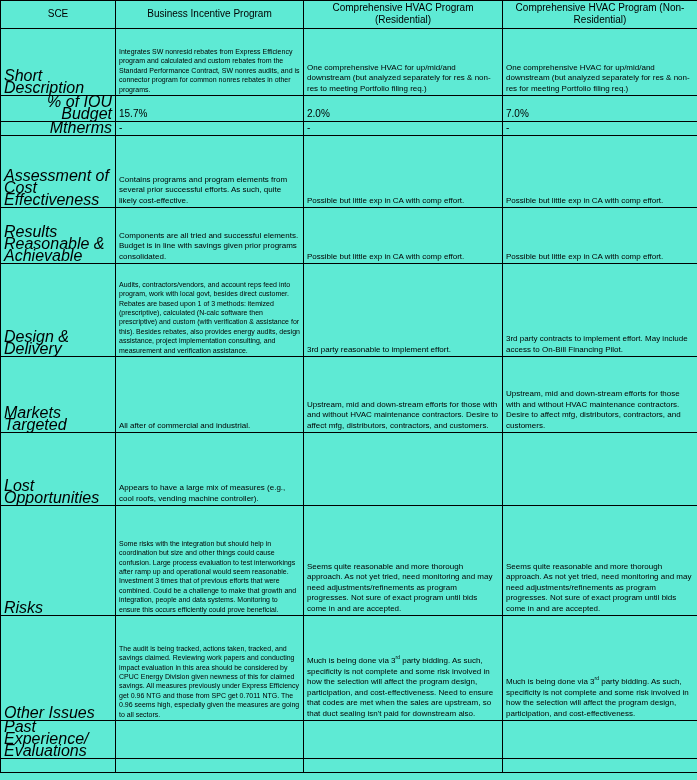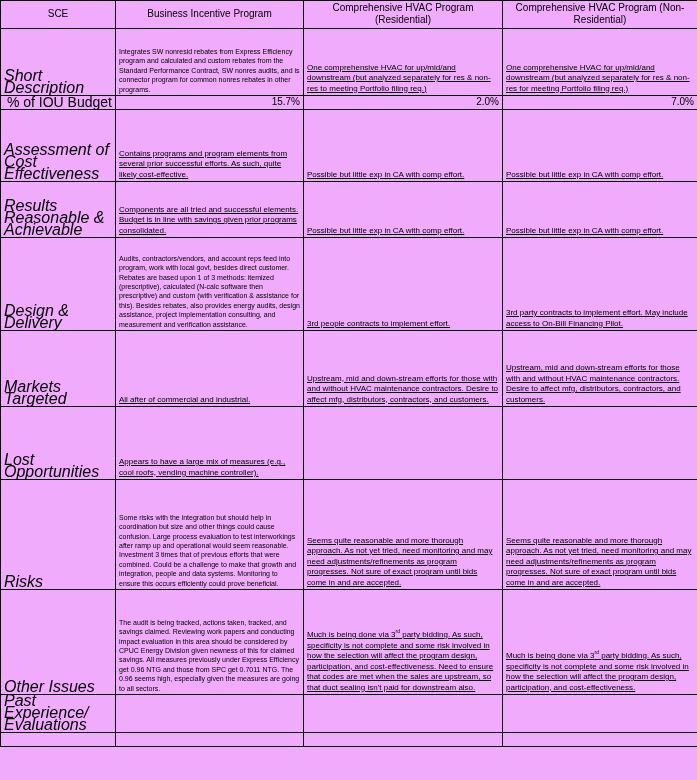--- a/index.html
+++ b/index.html
@@ -1,39 +1,39 @@
 <!DOCTYPE html>
 <html><head>
 <meta charset="utf-8">
 <style>
   html,body { margin:0; padding:0; background:#ffffff; }
   #page {
-    width:697px; height:780px; overflow:hidden; background:#f0abfc;
+    width:697px; height:780px; overflow:hidden; background:#5eead4;
     font-family:"Liberation Sans", sans-serif; color:#000000; position:relative;
   }
   table.matrix {
     border-collapse:collapse; table-layout:fixed; width:697px;
   }
   table.matrix td {
     border:1px solid #000000;
     vertical-align:bottom;
     padding:0 3px 1px 3px;
     overflow:hidden;
     word-wrap:break-word;
   }
   
   tr.hdr td { vertical-align:middle; text-align:center; font-size:10px; line-height:12px; }
   
   td.lab { text-align:left; font-size:16px; line-height:12px;font-style:italic; }
-  td.lab-r { text-align:right; font-size:14px; line-height:12px; }
+  td.lab-r { text-align:right; font-size:16px; line-height:12px;font-style:italic; }
   
-  td.num { text-align:right; font-size:10px; line-height:12px; }
+  td.num { font-size:10px; line-height:12px; }
   
   td.t7 { font-size:7px;  line-height:9.4px;  text-align:left; }
-  td.t8 { font-size:8px;  line-height:10.5px; text-align:left;text-decoration:underline; }
+  td.t8 { font-size:8px;  line-height:10.5px; text-align:left; }
   sup.small { font-size:5px; vertical-align:super; line-height:0; }
 </style>
 </head>
 <body>
 
 <div id="page">
   <table class="matrix">
     <colgroup>
       <col style="width:115px">
       <col style="width:188px">
@@ -55,39 +55,45 @@
       <td class="t8">One comprehensive HVAC for up/mid/and downstream (but analyzed separately for res &amp; non-res to meeting Portfolio filing req.)</td>
       <td class="t8">One comprehensive HVAC for up/mid/and downstream (but analyzed separately for res &amp; non-res for meeting Portfolio filing req.)</td>
     </tr>
 
     <tr style="height:13px">
       <td class="lab-r">% of IOU Budget</td>
       <td class="num">15.7%</td>
       <td class="num">2.0%</td>
       <td class="num">7.0%</td>
     </tr>
+    <tr style="height:13px">
+      <td class="lab-r">Mtherms</td>
+      <td class="num">-</td>
+      <td class="num">-</td>
+      <td class="num">-</td>
+    </tr>
 
     <tr style="height:72px">
       <td class="lab">Assessment of Cost Effectiveness</td>
       <td class="t8">Contains programs and program elements from several prior successful efforts.  As such, quite likely cost-effective.</td>
       <td class="t8">Possible but little exp in CA with comp effort.</td>
       <td class="t8">Possible but little exp in CA with comp effort.</td>
     </tr>
 
     <tr style="height:56px">
       <td class="lab">Results Reasonable &amp; Achievable</td>
       <td class="t8">Components are all tried and successful elements.  Budget is in line with savings given prior programs consolidated.</td>
       <td class="t8">Possible but little exp in CA with comp effort.</td>
       <td class="t8">Possible but little exp in CA with comp effort.</td>
     </tr>
 
     <tr style="height:93px">
       <td class="lab">Design &amp; Delivery</td>
       <td class="t7">Audits, contractors/vendors, and account reps feed into program, work with local govt, besides direct customer.  Rebates are based upon 1 of 3 methods: itemized (prescriptive), calculated (N-calc software then prescriptive) and custom (with verification &amp; assistance for this).  Besides rebates, also provides energy audits, design assistance, project implementation consulting, and measurement and verification assistance.</td>
-      <td class="t8">3rd people contracts to implement effort.</td>
+      <td class="t8">3rd party reasonable to implement effort.</td>
       <td class="t8">3rd party contracts to implement effort.  May include access to On-Bill Financing Pilot.</td>
     </tr>
 
     <tr style="height:76px">
       <td class="lab">Markets Targeted</td>
       <td class="t8">All after of commercial and industrial.</td>
       <td class="t8">Upstream, mid and down-stream efforts for those with and without HVAC maintenance contractors.  Desire to affect mfg, distributors, contractors, and customers.</td>
       <td class="t8">Upstream, mid and down-stream efforts for those with and without HVAC maintenance contractors.  Desire to affect mfg, distributors, contractors, and customers.</td>
     </tr>
 

